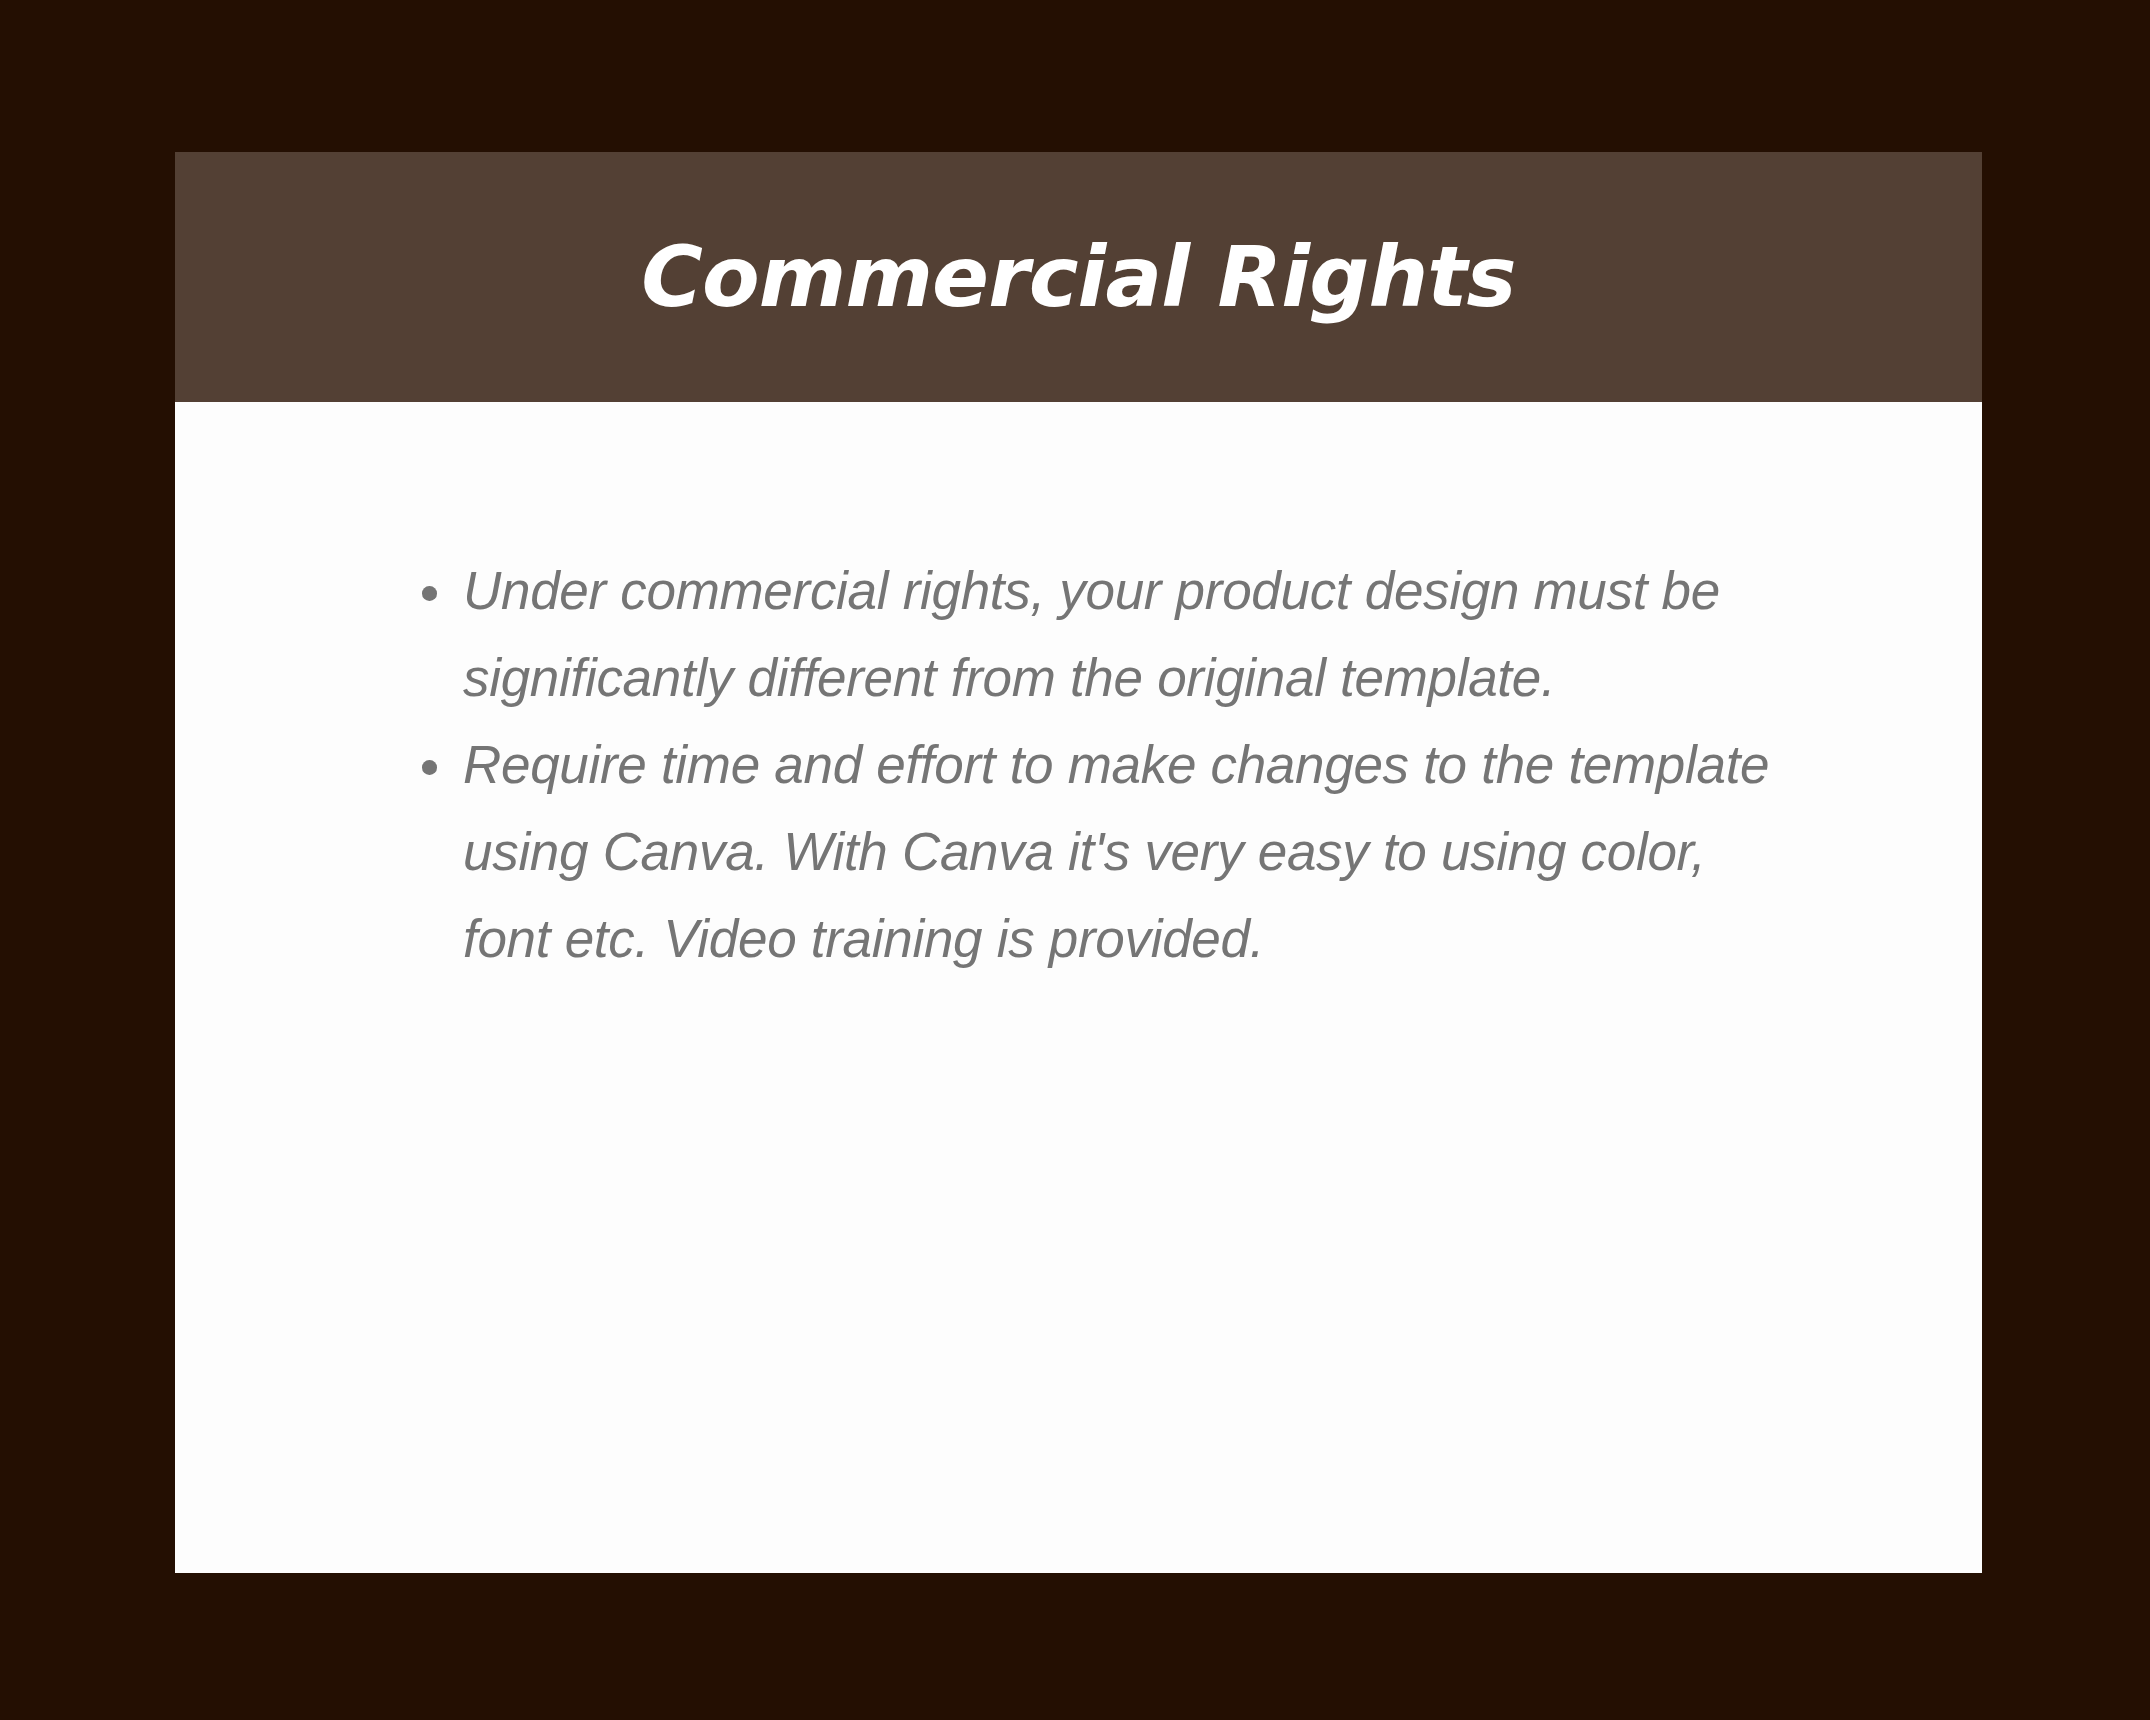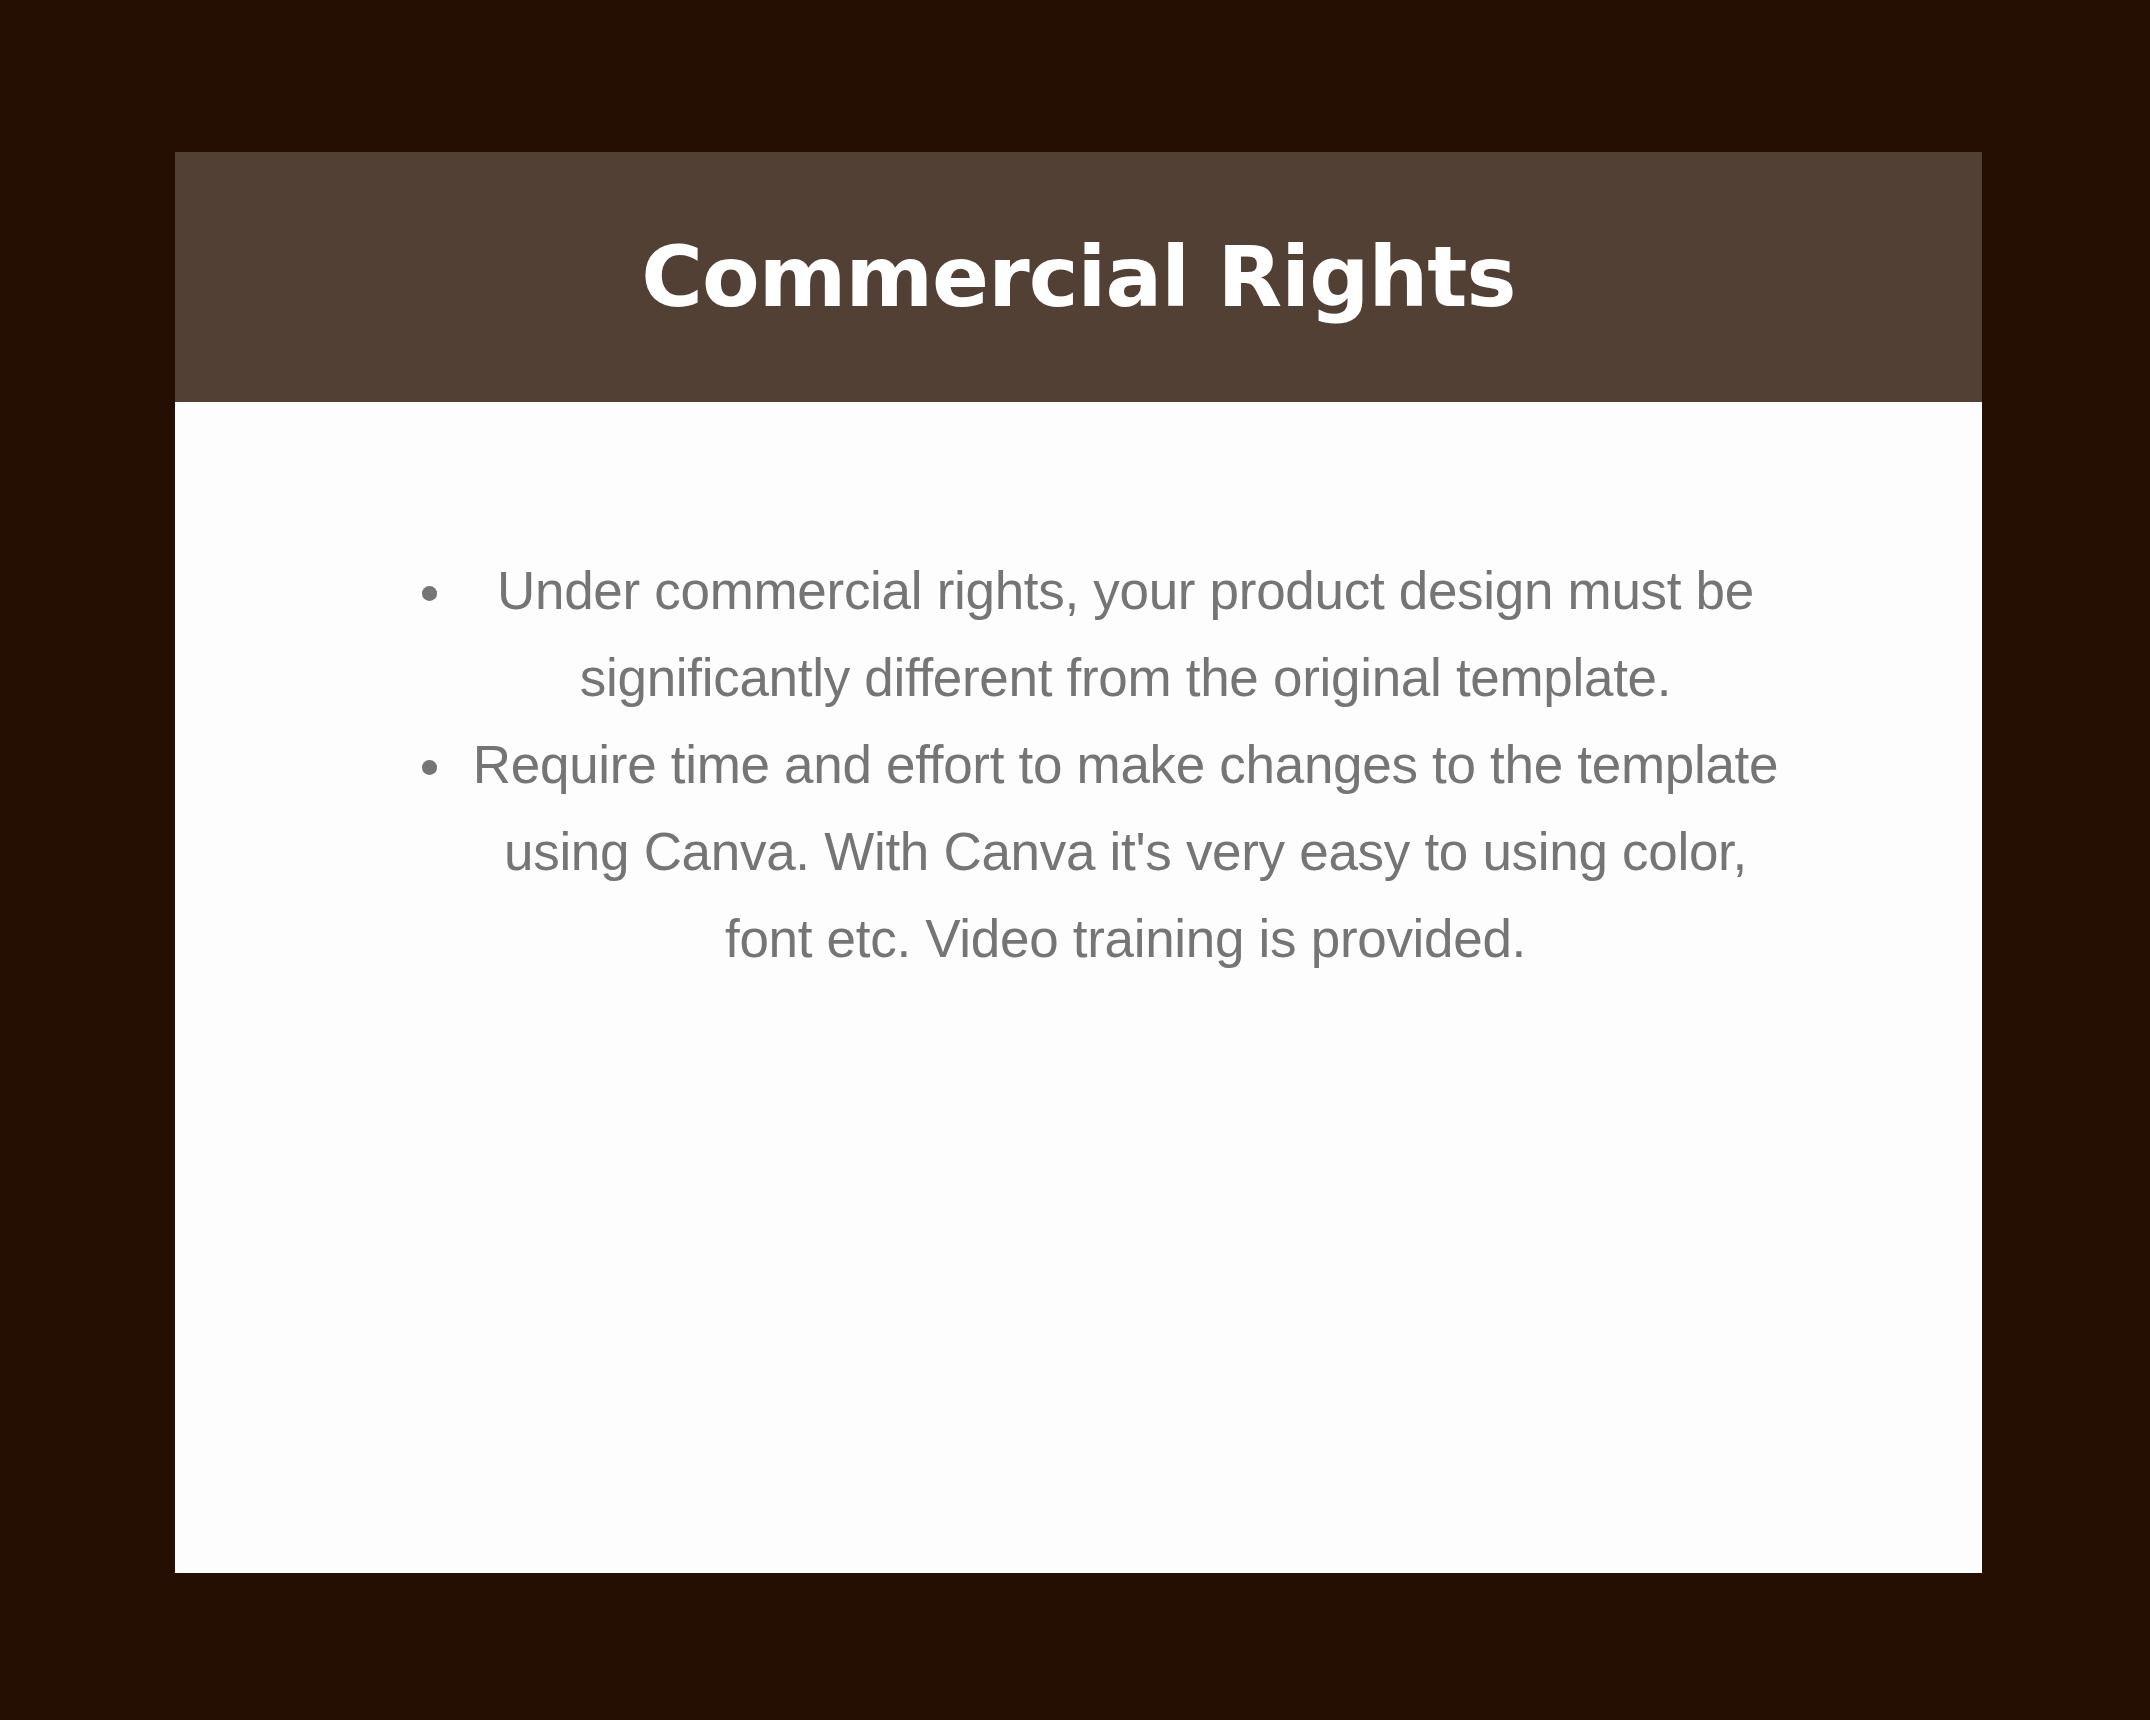--- a/index.html
+++ b/index.html
@@ -90,27 +90,27 @@
     height: 14.6px;
     border-radius: 50%;
     background: #757575;
   }
 </style>
 </head>
 <body>
 
 <div id="slide" style="background: rgb(36, 15, 2);">
 
-  <div id="card" style="background: #14b8a6;">
+  <div id="card" style="background: #14b8a6; font-style: italic;">
 
     <div id="card-header" style="background: rgb(83, 64, 52);">
       <h1 id="card-title" style="color: rgb(255, 255, 255);">Commercial Rights</h1>
     </div>
 
-    <div id="card-body" style="background: rgb(253, 253, 253); text-align: center;">
+    <div id="card-body" style="background: rgb(253, 253, 253);">
       <ul id="bullet-list">
         <li style="color: rgb(117, 117, 117);">Under commercial rights, your product design must be significantly different from the original template.</li>
         <li style="color: rgb(117, 117, 117);">Require time and effort to make changes to the template using Canva. With Canva it's very easy to using color, font etc. Video training is provided.</li>
       </ul>
     </div>
 
   </div>
 
 </div>
 

